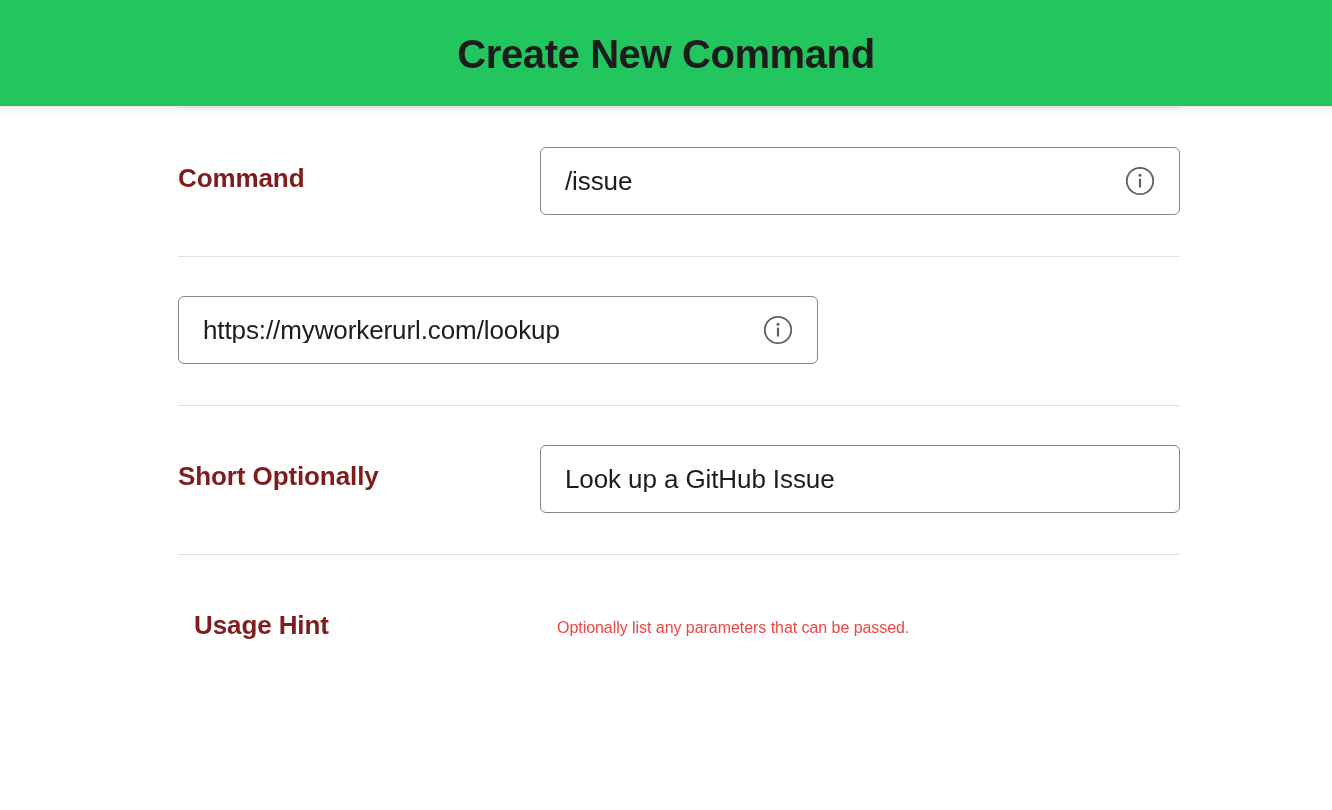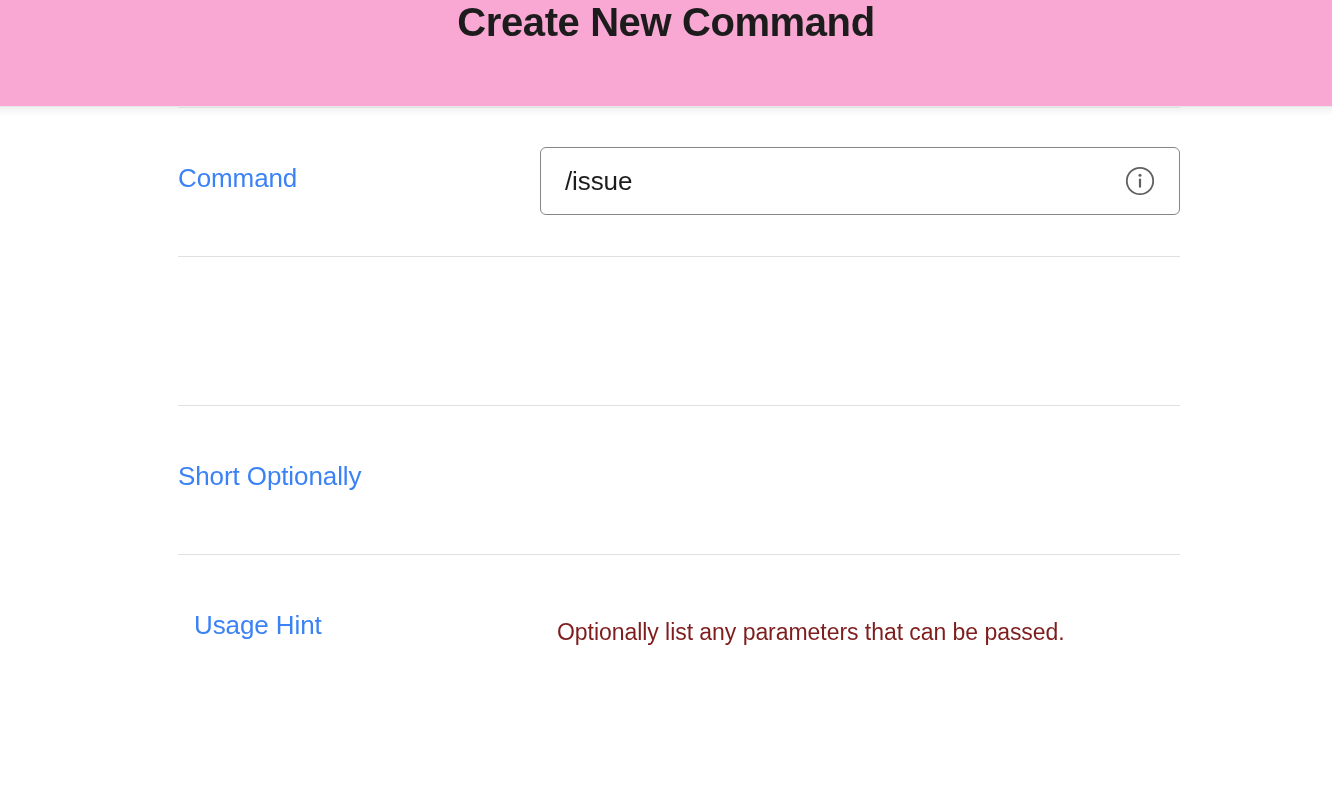--- a/index.html
+++ b/index.html
@@ -16,23 +16,23 @@
     -webkit-font-smoothing: antialiased;
     color: #1d1c1d;
   }
 
   
   .modal-header {
     position: relative;
     height: 107px;
     box-sizing: border-box;
     display: flex;
-    align-items: flex-start;
+    align-items: center;
     justify-content: center;
-    background: #f9a8d4;
+    background: #22c55e;
   }
   .modal-title {
     font-size: 40px;
     font-weight: 700;
     letter-spacing: -0.4px;
     color: #1d1c1d;
     line-height: 1.1;
     text-align: center;
     white-space: nowrap;
   }
@@ -84,22 +84,22 @@
   .form-row.row-last {
     min-height: 0;
     padding-bottom: 0;
     margin-left: 16px;
   }
 
   .row-label {
     width: 362px;
     flex: 0 0 362px;
     font-size: 26px;
-    font-weight: 400;
-    color: #3b82f6;
+    font-weight: 700;
+    color: #7f1d1d;
     line-height: 1.25;
     padding-top: 15px;
     letter-spacing: -0.1px;
   }
 
   .row-field {
     flex: 1 1 auto;
     display: flex;
     flex-direction: column;
   }
@@ -129,22 +129,22 @@
   .info-icon {
     flex: 0 0 auto;
     width: 30px;
     height: 30px;
     margin-left: 12px;
     display: block;
   }
   .info-icon svg { display: block; }
 
   .helper-text {
-    font-size: 23px;
-    color: #7f1d1d;
+    font-size: 16px;
+    color: #ef4444;
     margin-top: 24px;
     line-height: 1.3;
     letter-spacing: -0.05px;
     padding-left: 1px;
   }
 </style>
 </head>
 <body>
 
 <div class="modal-header">
@@ -170,26 +170,43 @@
               <rect x="13.9" y="12.4" width="2.2" height="9.4" rx="1.1" fill="#616061"></rect>
             </svg>
           </span>
         </div>
       </div>
     </div>
 
     <div class="divider"></div>
 
     <div class="form-row">
+      <div class="row-field">
+        <div class="input-box">
+          <span class="input-value">https://myworkerurl.com/lookup</span>
+          <span class="info-icon">
+            <svg width="30" height="30" viewBox="0 0 30 30" aria-hidden="true">
+              <circle cx="15" cy="15" r="13.2" fill="none" stroke="#616061" stroke-width="1.8"></circle>
+              <circle cx="15" cy="9.2" r="1.5" fill="#616061"></circle>
+              <rect x="13.9" y="12.4" width="2.2" height="9.4" rx="1.1" fill="#616061"></rect>
+            </svg>
+          </span>
+        </div>
+      </div>
     </div>
 
     <div class="divider"></div>
 
     <div class="form-row">
       <div class="row-label">Short Optionally</div>
+      <div class="row-field">
+        <div class="input-box">
+          <span class="input-value">Look up a GitHub Issue</span>
+        </div>
+      </div>
     </div>
 
     <div class="divider"></div>
 
     <div class="form-row row-last">
       <div class="row-label">Usage Hint</div>
       <div class="row-field">
         <div class="helper-text">Optionally list any parameters that can be passed.</div>
       </div>
     </div>

